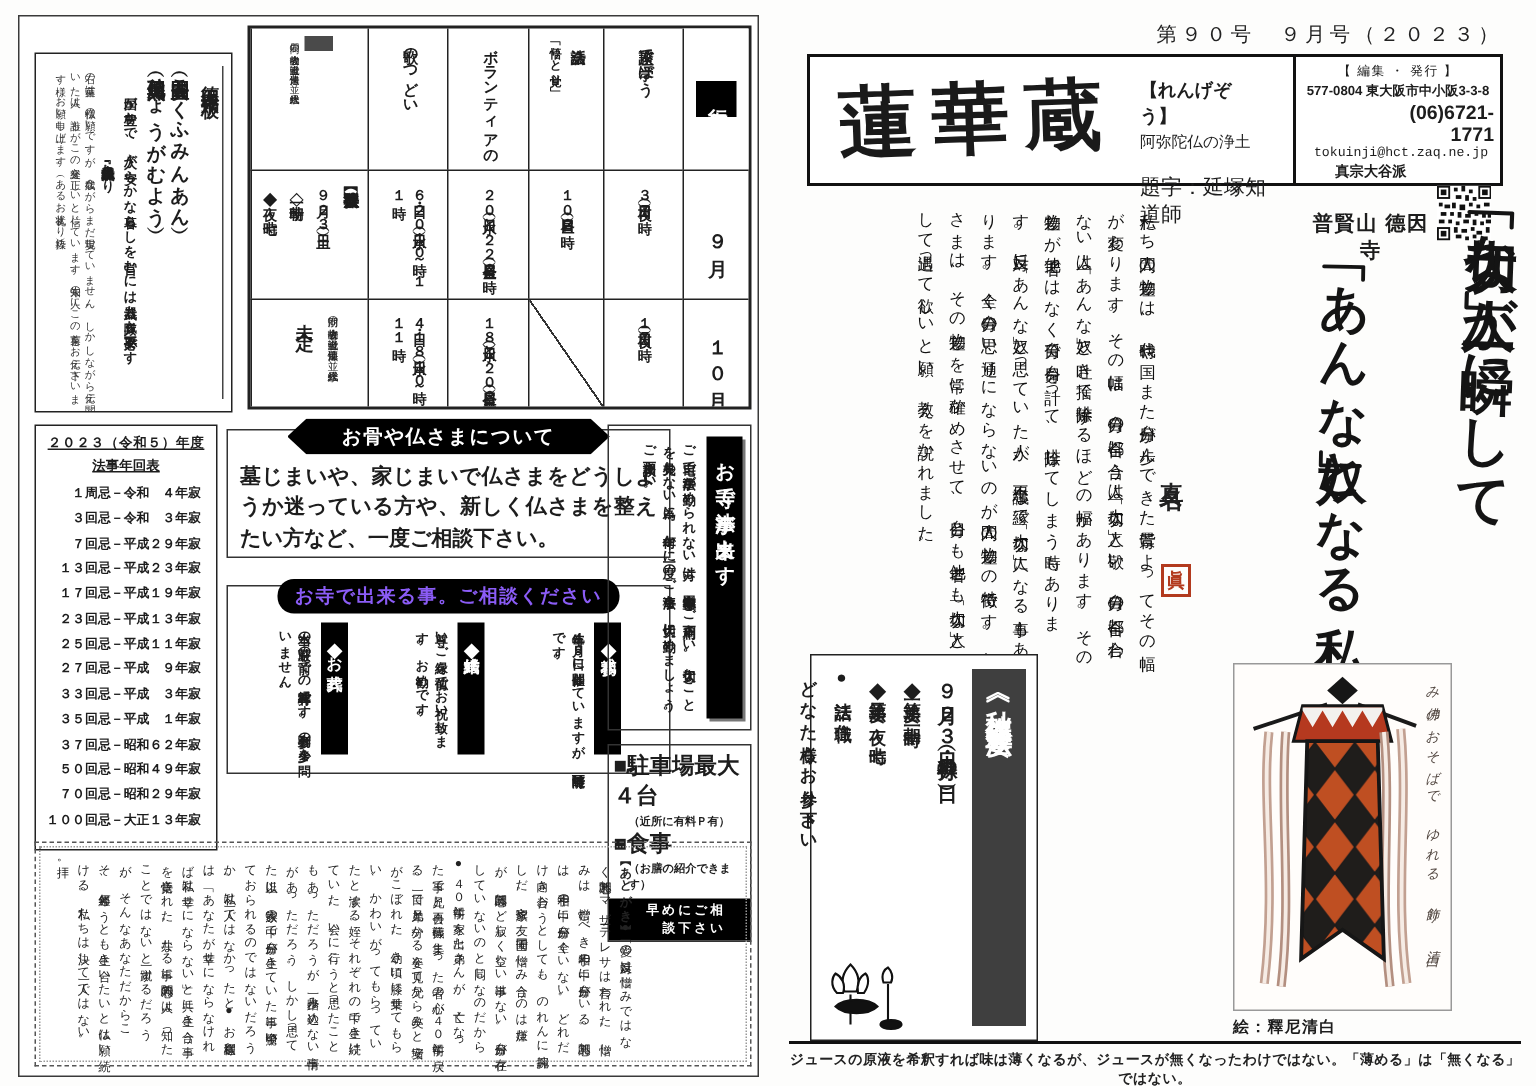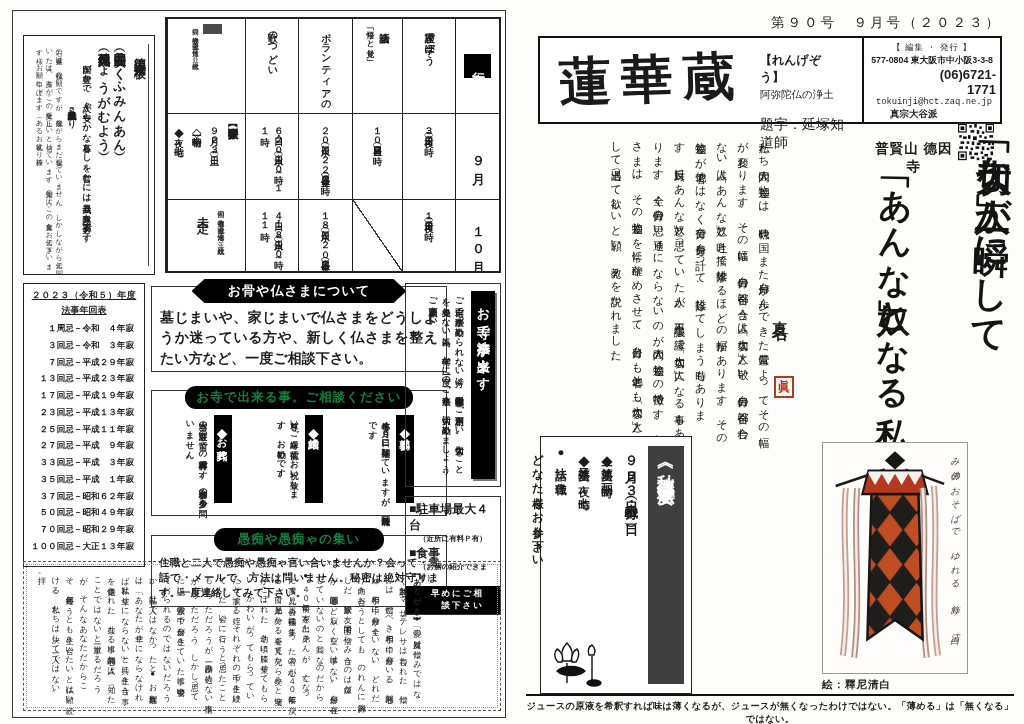--- a/index.html
+++ b/index.html
@@ -57,42 +57,42 @@
   .mem-sub { font-size:9px; font-weight:bold; text-decoration:underline; margin:2px 0 3px 0; }
   .mem-row { font-size:8.6px; line-height:1.95; text-align:right; padding-right:6px;
     font-weight:600; white-space:nowrap; }
 
   
   .midcol { position:absolute; left:138px; top:275px; width:296px; }
   .box1 { border:1.5px solid #333; height:86px; padding:4px 8px; position:relative; }
   .ribbon { background:#000; color:#fff; font-weight:bold; font-size:13px; text-align:center;
     width:215px; margin:-12px auto 4px auto; padding:3px 0; letter-spacing:1px;
     clip-path:polygon(0 50%, 6% 0, 94% 0, 100% 50%, 94% 100%, 6% 100%); }
-  .pill { background:#000; color:#15803d; font-weight:bold; font-size:12.5px; text-align:center;
+  .pill { background:#000; color:#8b5cf6; font-weight:bold; font-size:12.5px; text-align:center;
     width:228px; margin:-11px auto 4px auto; padding:3px 0; border-radius:11px; letter-spacing:1px; }
   .box-body { font-size:14px; font-weight:bold; line-height:1.45; text-align:justify; }
   .box2 { border:1.5px solid #333; height:126px; margin-top:18px; padding:6px 10px 4px 10px; }
   .svc-row { display:flex; flex-direction:row-reverse; justify-content:space-around; height:100px; margin-top:6px; }
   .svc { display:flex; flex-direction:row-reverse; gap:4px; }
   .svc-label { background:#000; color:#fff; font-weight:bold; font-size:10.5px;
     padding:5px 2px; height:88px; }
   .svc-desc { font-size:8.6px; line-height:1.5; height:96px; font-weight:600; }
   .box3 { border:1.5px solid #333; height:72px; margin-top:19px; padding:3px 7px; }
   .box3 .box-body{ font-size:10.4px; }
 
   
   .houji { position:absolute; left:392px; top:272px; width:96px; height:284px; }
   .houji-main { border:1.5px solid #333; height:204px; padding:7px 5px; display:flex;
     flex-direction:row-reverse; gap:5px; justify-content:flex-start; }
   .houji-banner { background:#000; color:#fff; font-weight:bold; font-size:13px;
     padding:8px 3px; height:100%; letter-spacing:1px;
     box-shadow:2px 2px 0 #777; }
   .houji-body { font-size:8.8px; line-height:1.5; height:100%; font-weight:600; }
   .fac { border:1.5px solid #333; margin-top:9px; padding:4px 3px 0 3px; }
-  .fac-line { font-size:12px; font-weight:bold; line-height:1.35; }
+  .fac-line { font-size:15px; font-weight:bold; line-height:1.35; }
   .fac-note { font-size:7.5px; font-weight:600; padding-left:10px; line-height:1.5; }
   .fac-footer { background:#000; color:#fff; font-size:8.5px; font-weight:bold;
     text-align:right; letter-spacing:2px; margin:3px -3px 0 -3px; padding:2px 16px; }
 
   
   .atogaki { position:absolute; left:10px; top:550px; width:478px; height:150px;
     border:1px dashed #555; outline:1px dotted #999; outline-offset:-4px; padding:9px 10px; }
   .atogaki-flow { writing-mode:vertical-rl; text-orientation:mixed; height:100%;
     font-size:8.1px; line-height:1.72; color:#222; letter-spacing:0.5px; }
   .atogaki-title { font-weight:bold; }
@@ -271,24 +271,20 @@
             <div class="svc-label v">◆結婚式</div>
             <div class="svc-desc v">尊いご縁を仏前でお祝い致します。お勧めです。</div>
           </div>
           <div class="svc">
             <div class="svc-label v">◆お葬式</div>
             <div class="svc-desc v">本当の荘厳の前での有縁葬です。参列者の多少を問いません。</div>
           </div>
         </div>
       </div>
 
-      <div class="box3">
-        <div class="pill" style="width:170px;">愚痴や愚痴ゃの集い</div>
-        <div class="box-body">住職と二人で愚痴や愚痴ゃ言い合いませんか？会って・電話で・メールで、方法は問いません。秘密は絶対守ります。一度連絡してみて下さい。</div>
-      </div>
     </div>
 
     <div class="houji">
       <div class="houji-main">
         <div class="houji-banner v">お寺で法事が出来ます</div>
         <div class="houji-body v">ご自宅で法事が勤められない方は、德因寺本堂をご利用下さい。大切なことを見失わない為に、何年かに一度のご法事を、大切に勤めましょう。ご相談下さい。</div>
       </div>
       <div class="fac">
         <div class="fac-line">■駐車場最大４台</div>
         <div class="fac-note">（近所に有料Ｐ有）</div>

